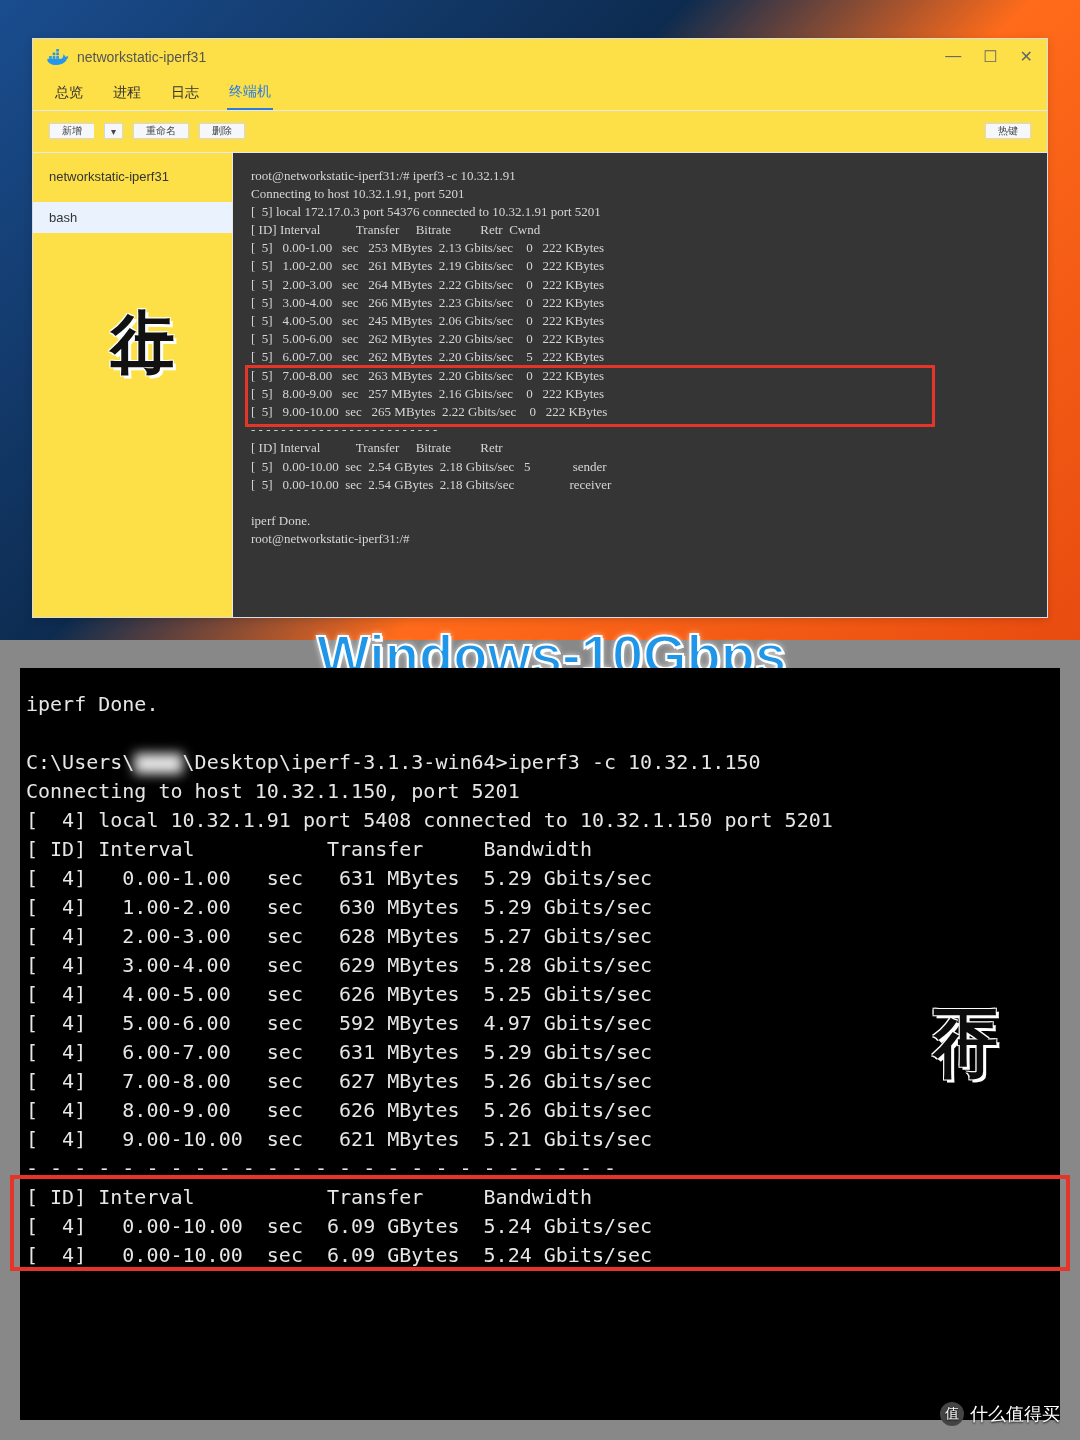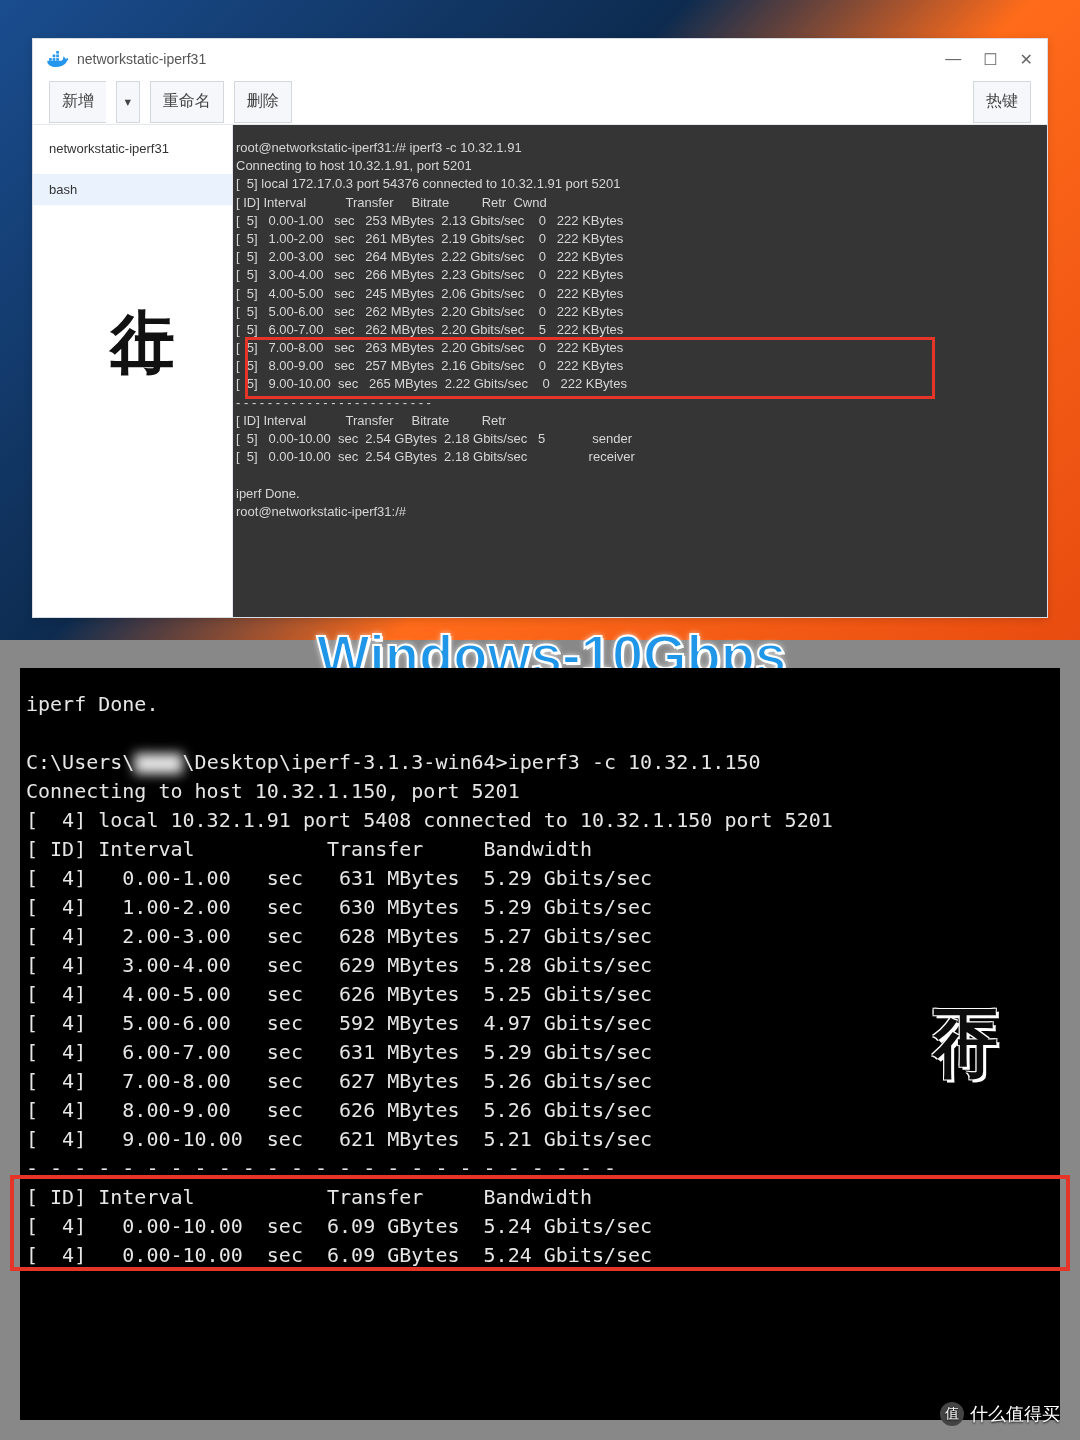--- a/index.html
+++ b/index.html
@@ -12,21 +12,21 @@
     overflow: hidden;
   }
   .top-bg {
     position: absolute; top: 0; left: 0; right: 0; height: 640px;
     background: linear-gradient(135deg, #1a4d8f 0%, #0d2b4f 40%, #ff6b1a 60%, #e84c10 100%);
   }
   .window {
     position: absolute;
     top: 38px; left: 32px;
     width: 1016px; height: 580px;
-    background: #ffffff;
+    background: #fde047;
     border: 1px solid #d9dde3;
     box-shadow: 0 2px 8px rgba(0,0,0,0.15);
     display: flex; flex-direction: column;
   }
   .titlebar {
     height: 40px; display: flex; align-items: center; padding: 0 14px;
     gap: 8px; font-size: 14px; color: #555;
   }
   .docker-icon { width: 22px; height: 16px; position: relative; }
   .docker-icon svg { display: block; }
@@ -35,38 +35,38 @@
     height: 40px; display: flex; align-items: center; gap: 26px;
     padding: 0 20px; font-size: 14px; color: #333; border-bottom: 1px solid #e5e8ec;
   }
   .tab { cursor: pointer; padding: 0 2px; height: 100%; display: flex; align-items: center; }
   .tab.active { color: #2a7de1; border-bottom: 2px solid #2a7de1; font-weight: 500; }
   .toolbar {
     height: 46px; display: flex; align-items: center; gap: 10px;
     padding: 0 16px; border-bottom: 1px solid #e5e8ec;
   }
   .btn {
-    height: 42px; padding: 0 12px; font-size: 16px; color: #444;
+    height: 16px; padding: 0 12px; font-size: 10px; color: #444;
     background: #f5f7fa; border: 1px solid #d4d8de; cursor: pointer;
-    display: inline-flex; align-items: center; font-family: Liberation Mono, monospace;
+    display: inline-flex; align-items: center;
   }
   .btn.split-main { border-right: none; }
   .btn.split-caret { padding: 0 6px; border-left: 1px solid #d4d8de; }
   .btn.hotkey { margin-left: auto; text-align: right; }
   .body-area { flex: 1; display: flex; }
   .sidebar {
     width: 200px; border-right: 1px solid #e5e8ec;
     padding-top: 8px; font-size: 13px;
   }
   .side-item { padding: 8px 16px; color: #333; cursor: pointer; }
   .side-item.selected { background: #eaf3fd; margin-top: 10px; }
   .terminal-pane {
     flex: 1; background: #353535; color: #d6d6d6;
-    font-family: Liberation Sans, sans-serif;
-    font-size: 13px; line-height: 1.4; padding: 14px 3px;
+    font-family: Liberation Serif, serif;
+    font-size: 13px; line-height: 1.4; padding: 14px 18px;
     white-space: pre; overflow: hidden; position: relative;
   }
   .red-box1 {
     position: absolute; border: 3px solid #e53528;
     left: 12px; top: 212px; width: 690px; height: 62px;
   }
   .vlabel {
     position: absolute; font-size: 64px; font-weight: 900;
     color: #111; text-shadow: 3px 3px 0 #fff, -1px -1px 0 #fff, 1px -1px 0 #fff, -1px 1px 0 #fff;
     writing-mode: vertical-rl; letter-spacing: 6px;
@@ -126,20 +126,26 @@
         </svg>
     </span>
     <span>networkstatic-iperf31</span>
     <div class="win-controls">
       <span>—</span>
       <span>☐</span>
       <span>✕</span>
     </div>
   </div>
 
+  <div class="tabs">
+    <div class="tab">总览</div>
+    <div class="tab">进程</div>
+    <div class="tab">日志</div>
+    <div class="tab active">终端机</div>
+  </div>
 
   <div class="toolbar">
     <button class="btn split-main">新增</button>
       <button class="btn split-caret">▾</button>
     <button class="btn">重命名</button>
     <button class="btn">删除</button>
     <button class="btn hotkey">热键</button>
   </div>
 
   <div class="body-area">

